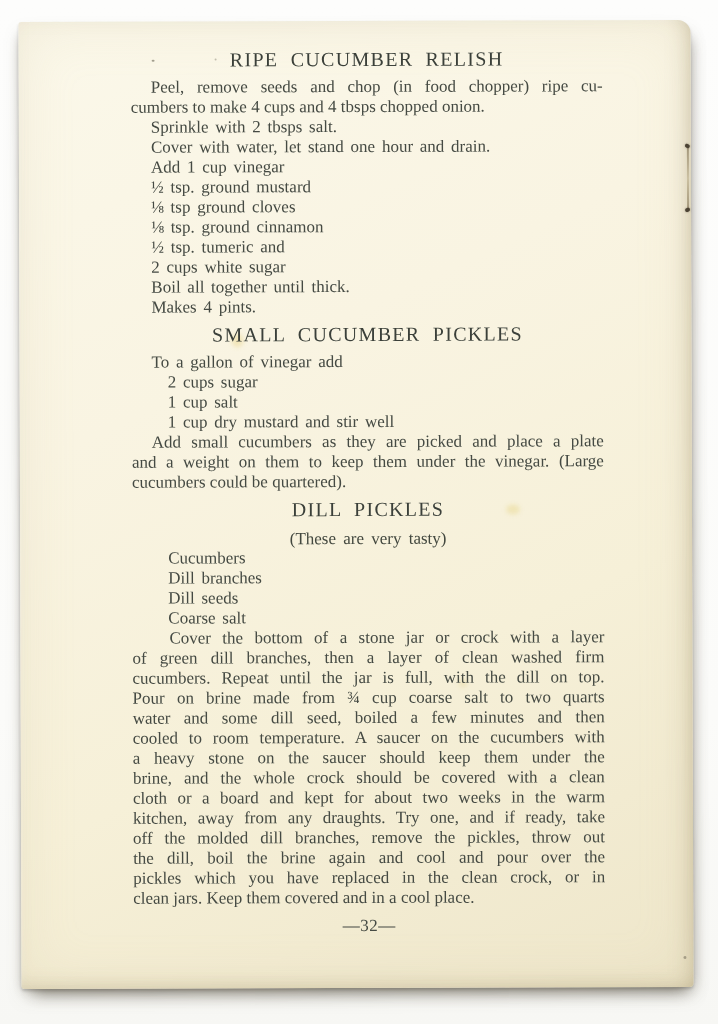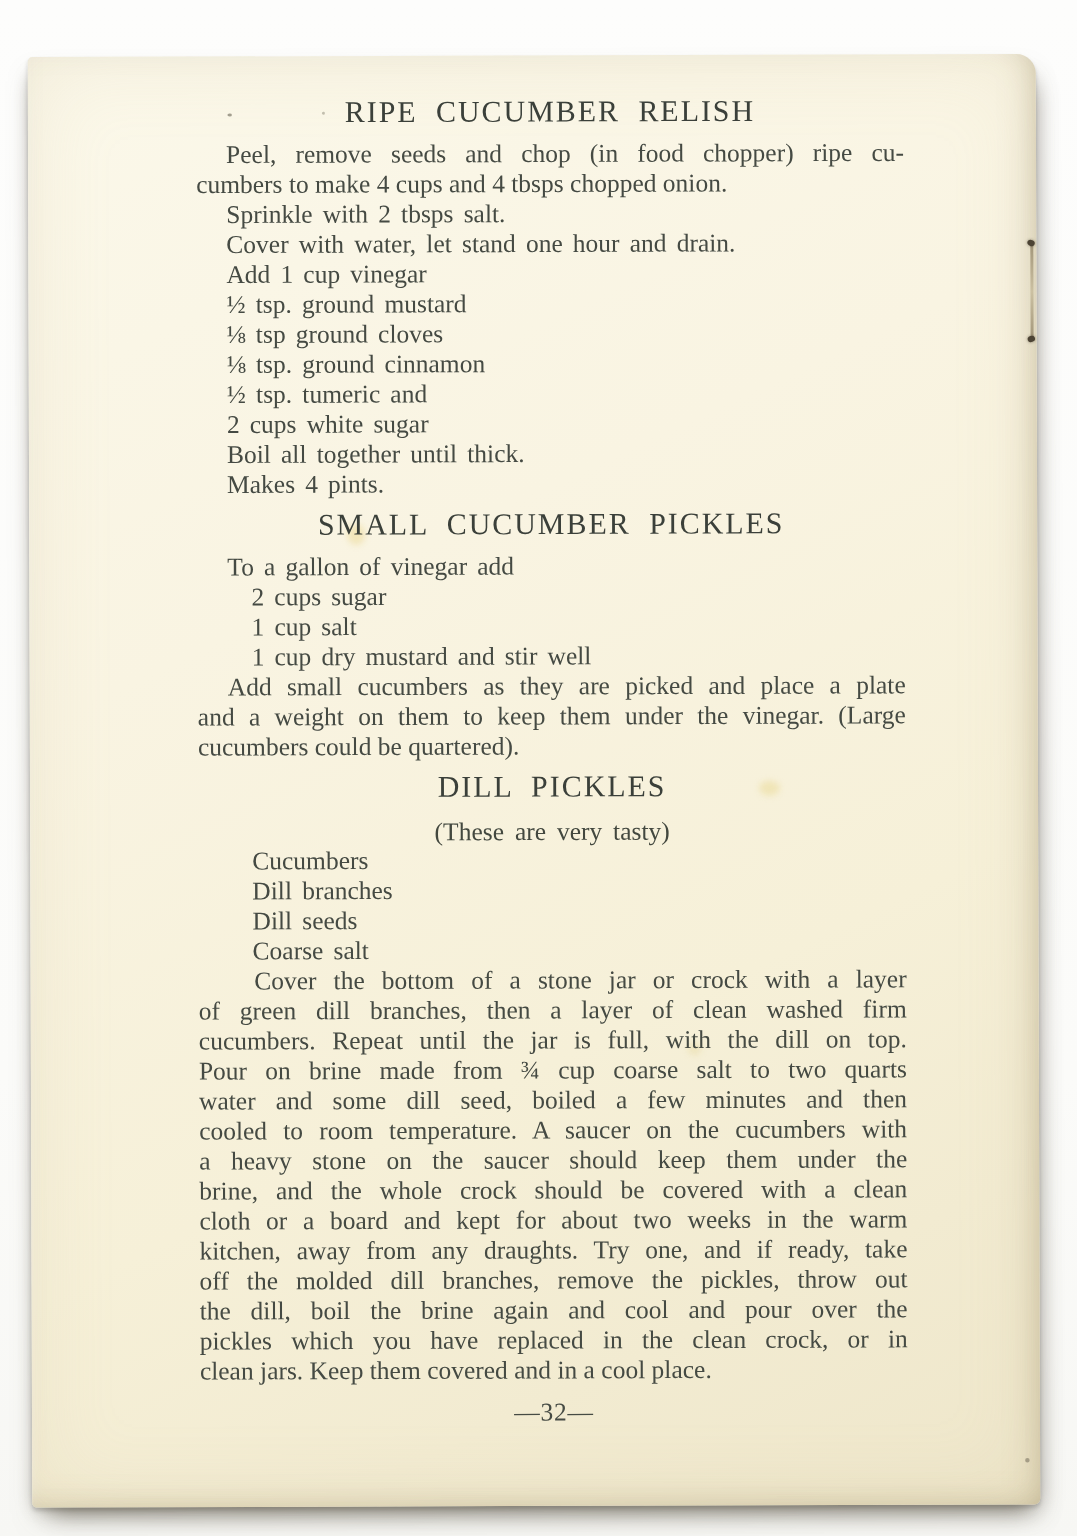--- a/index.html
+++ b/index.html
@@ -3,21 +3,21 @@
 <meta charset="utf-8">
 <style>
   html, body { margin: 0; padding: 0; }
   body {
     width: 718px; height: 1024px;
     background: linear-gradient(180deg, #fdfdfc 0%, #fbfbf9 70%, #f7f7f4 100%);
     font-family: "Liberation Serif", "DejaVu Serif", serif;
     overflow: hidden;
     position: relative;
   }
-  .scan { position: absolute; inset: 0; margin-top: 16px; }
+  .scan { position: absolute; inset: 0; }
 
   .page {
     position: absolute;
     left: 20px; top: 21px;
     width: 672px; height: 967px;
     background: linear-gradient(155deg, #fbf8ea 0%, #f9f4e2 35%, #f6f0d8 65%, #eee6ca 100%);
     border-radius: 3px 13px 4px 3px;
     box-shadow:
       0 10px 18px -6px rgba(100, 95, 80, 0.55),
       7px 11px 16px -8px rgba(90, 85, 70, 0.45),

